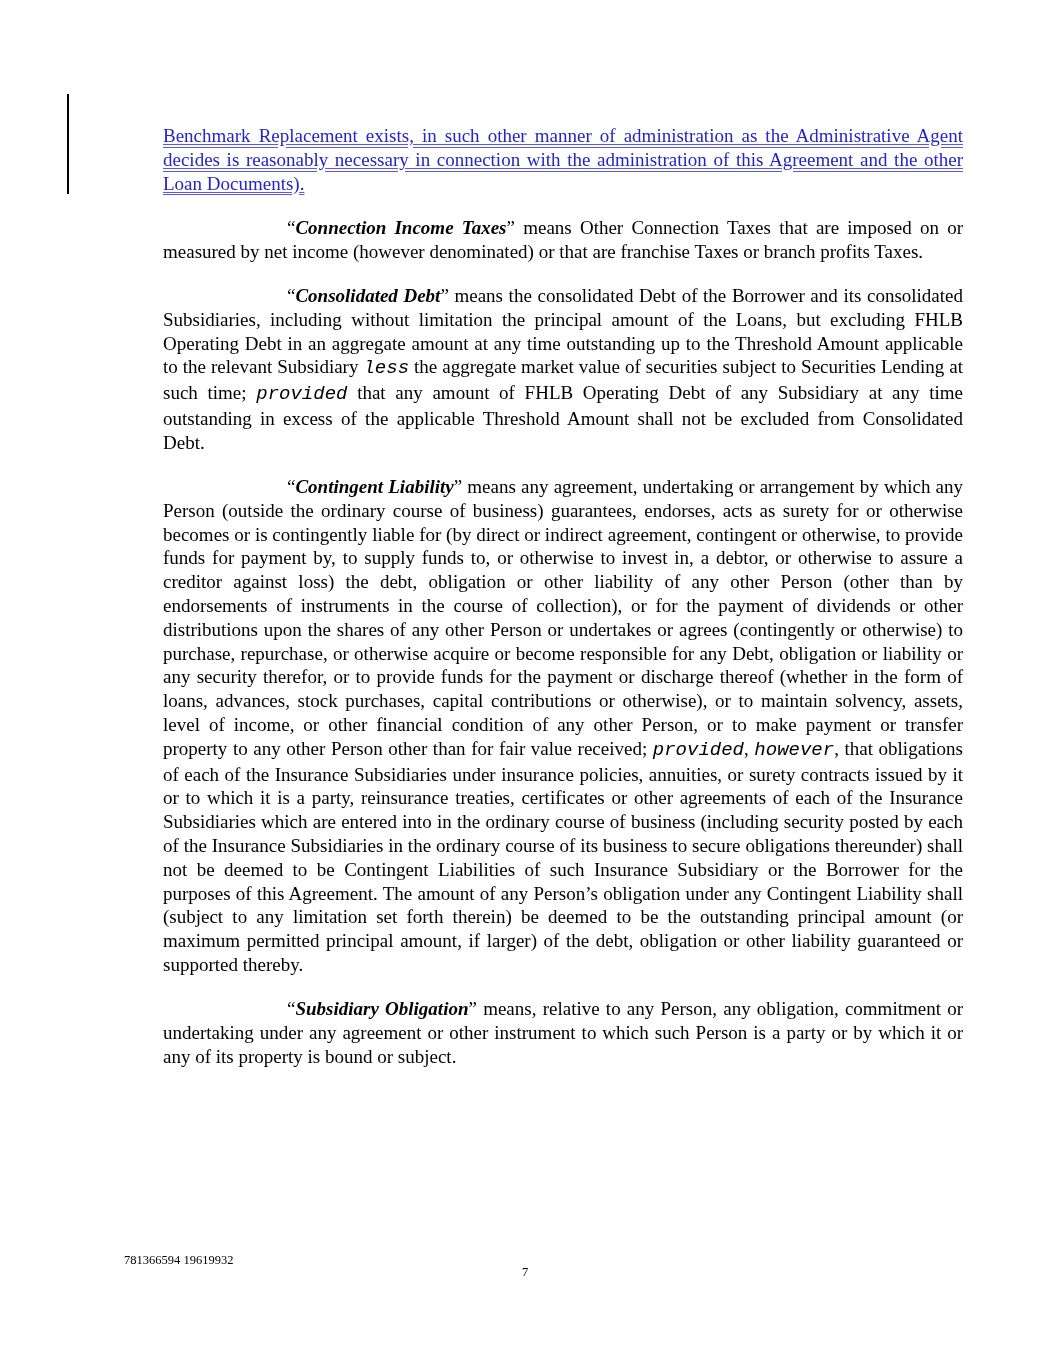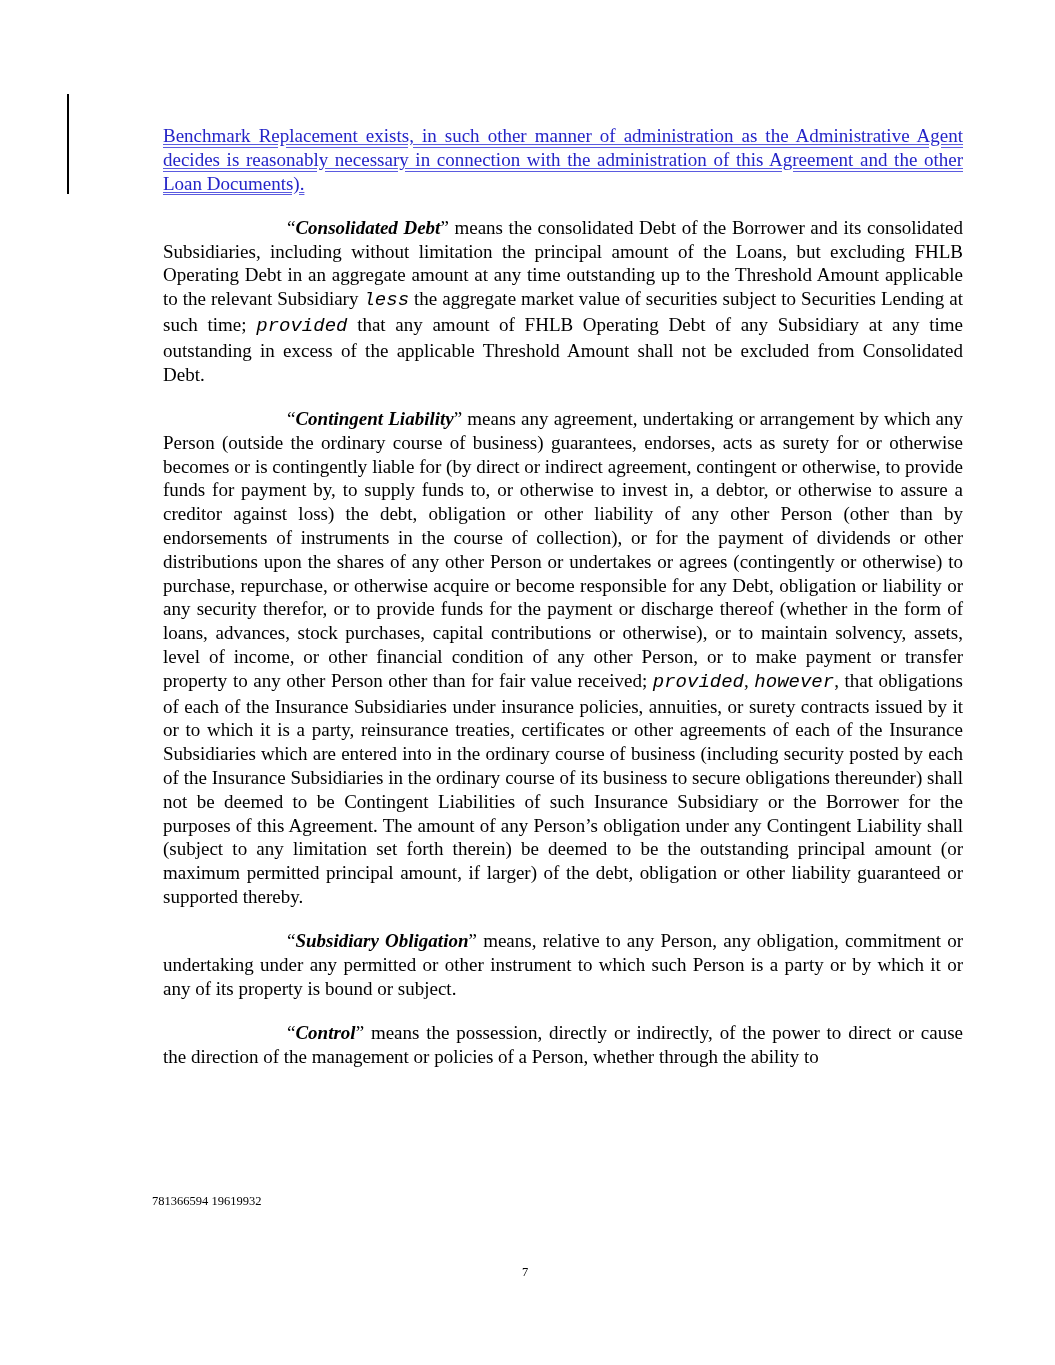--- a/index.html
+++ b/index.html
@@ -15,44 +15,44 @@
   .inserted {
     color: #2424c8;
     text-decoration: underline double;
     text-decoration-color: #5a5ae0;
     text-underline-offset: 2px;
   }
   .def { text-indent: 124px; }
   .term { font-weight: bold; font-style: italic; }
   .it { font-style: italic; font-family: Liberation Mono, monospace; }
   .footer-id {
-    position: absolute; left: 124px; top: 1194px;
-    font-family: "Liberation Serif", serif; font-size: 12.5px; color: #000; margin-left: 28px;
+    position: absolute; left: 124px; top: 1253px;
+    font-family: "Liberation Serif", serif; font-size: 12.5px; color: #000;
   }
   .footer-page {
     position: absolute; left: 522px; top: 1265px;
     font-family: "Liberation Serif", serif; font-size: 12.5px; color: #000;
   }
 </style>
 </head>
 <body>
 
 <div class="page">
   <div class="change-bar"></div>
 
   <div class="body-text">
     <p>
       <span class="inserted">Benchmark Replacement exists, in such other manner of administration as the Administrative Agent decides is reasonably necessary in connection with the administration of this Agreement and the other Loan Documents).</span>
     </p>
 
+    <p class="def"><span>“</span><span class="term">Connection Income Taxes</span><span>”</span><span> means Other Connection Taxes that are imposed on or measured by net income (however denominated) or that are franchise Taxes or branch profits Taxes.</span></p>
 
     <p class="def"><span>“</span><span class="term">Consolidated Debt</span><span>”</span><span> means the consolidated Debt of the Borrower and its consolidated Subsidiaries, including without limitation the principal amount of the Loans, but excluding FHLB Operating Debt in an aggregate amount at any time outstanding up to the Threshold Amount applicable to the relevant Subsidiary </span><span class="it">less</span><span> the aggregate market value of securities subject to Securities Lending at such time; </span><span class="it">provided</span><span> that any amount of FHLB Operating Debt of any Subsidiary at any time outstanding in excess of the applicable Threshold Amount shall not be excluded from Consolidated Debt.</span></p>
 
     <p class="def"><span>“</span><span class="term">Contingent Liability</span><span>”</span><span> means any agreement, undertaking or arrangement by which any Person (outside the ordinary course of business) guarantees, endorses, acts as surety for or otherwise becomes or is contingently liable for (by direct or indirect agreement, contingent or otherwise, to provide funds for payment by, to supply funds to, or otherwise to invest in, a debtor, or otherwise to assure a creditor against loss) the debt, obligation or other liability of any other Person (other than by endorsements of instruments in the course of collection), or for the payment of dividends or other distributions upon the shares of any other Person or undertakes or agrees (contingently or otherwise) to purchase, repurchase, or otherwise acquire or become responsible for any Debt, obligation or liability or any security therefor, or to provide funds for the payment or discharge thereof (whether in the form of loans, advances, stock purchases, capital contributions or otherwise), or to maintain solvency, assets, level of income, or other financial condition of any other Person, or to make payment or transfer property to any other Person other than for fair value received; </span><span class="it">provided</span><span>, </span><span class="it">however</span><span>, that obligations of each of the Insurance Subsidiaries under insurance policies, annuities, or surety contracts issued by it or to which it is a party, reinsurance treaties, certificates or other agreements of each of the Insurance Subsidiaries which are entered into in the ordinary course of business (including security posted by each of the Insurance Subsidiaries in the ordinary course of its business to secure obligations thereunder) shall not be deemed to be Contingent Liabilities of such Insurance Subsidiary or the Borrower for the purposes of this Agreement.  The amount of any Person’s obligation under any Contingent Liability shall (subject to any limitation set forth therein) be deemed to be the outstanding principal amount (or maximum permitted principal amount, if larger) of the debt, obligation or other liability guaranteed or supported thereby.</span></p>
 
-    <p class="def"><span>“</span><span class="term">Subsidiary Obligation</span><span>”</span><span> means, relative to any Person, any obligation, commitment or undertaking under any permitted or other instrument to which such Person is a party or by which it or any of its property is bound or subject.</span></p>
+    <p class="def"><span>“</span><span class="term">Subsidiary Obligation</span><span>”</span><span> means, relative to any Person, any obligation, commitment or undertaking under any agreement or other instrument to which such Person is a party or by which it or any of its property is bound or subject.</span></p>
 
-    <p class="def"><span>“</span><span class="term">Control</span><span>”</span><span> means the possession, directly or indirectly, of the power to direct or cause the direction of the management or policies of a Person, whether through the ability to</span></p>
   </div>
 
   <div class="footer-id">781366594 19619932</div>
   <div class="footer-page">7</div>
 </div>
 
 </body></html>

